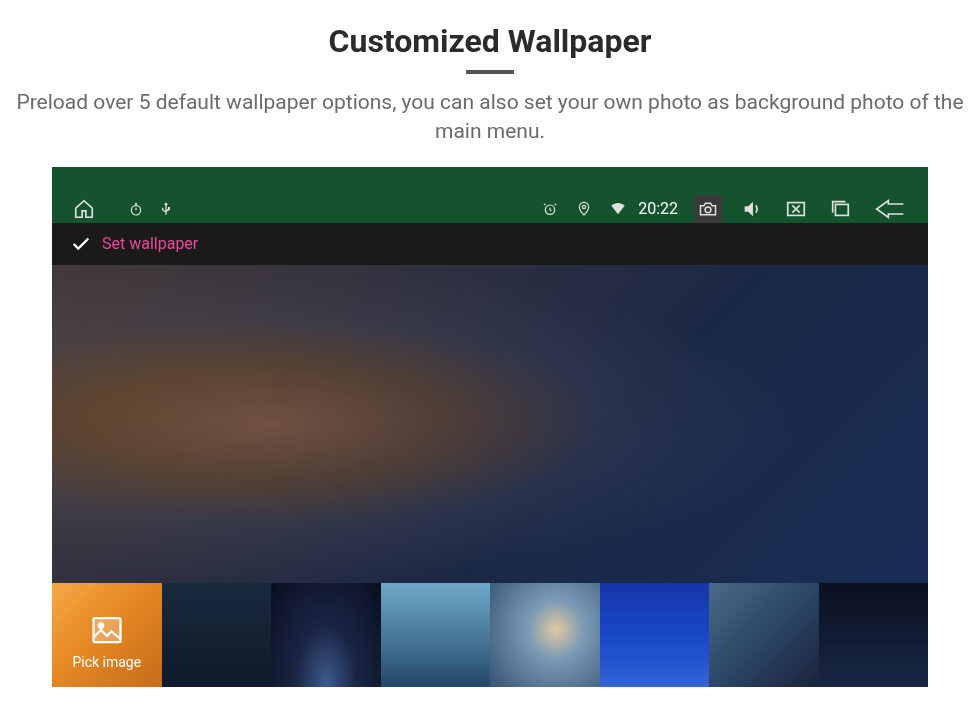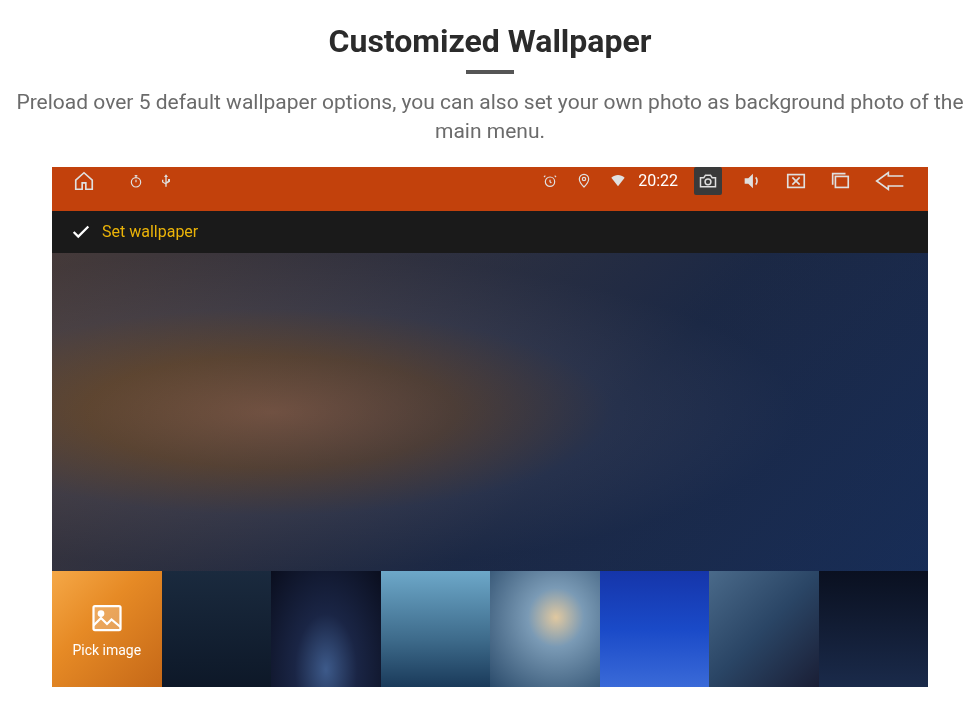--- a/index.html
+++ b/index.html
@@ -37,25 +37,25 @@
     }
     .device-screen {
       width: 876px;
       height: 520px;
       margin: 0 auto;
       background: #000;
       position: relative;
       overflow: hidden;
     }
     .status-bar {
-      height: 44px;
-      display: flex;
-      align-items: flex-start;
+      height: 56px;
+      display: flex;
+      align-items: flex-end;
       padding: 0 18px;
-      background: #c2410c;
+      background: #14532d;
       color: #e0e0e0;
     }
     .status-left {
       display: flex;
       align-items: center;
       gap: 24px;
       flex: 1;
     }
     .status-right {
       display: flex;
@@ -106,21 +106,21 @@
       background: #1a1a1a;
       color: #fff;
       gap: 10px;
     }
     .check-icon {
       width: 22px;
       height: 22px;
     }
     .action-label {
       font-size: 16px;
-      color: #eab308;
+      color: #ec4899;
     }
     .wallpaper-preview {
       width: 100%;
       height: 318px;
       background: radial-gradient(ellipse 60% 50% at 25% 50%, #5a3a28 0%, #3a2818 35%, #1a1f2e 65%, #0e1525 100%),
                   linear-gradient(135deg, #3a2818 0%, #0e1525 60%, #0a1a3a 100%);
       background-blend-mode: screen;
     }
     .thumbnail-strip {
       height: 116px;

